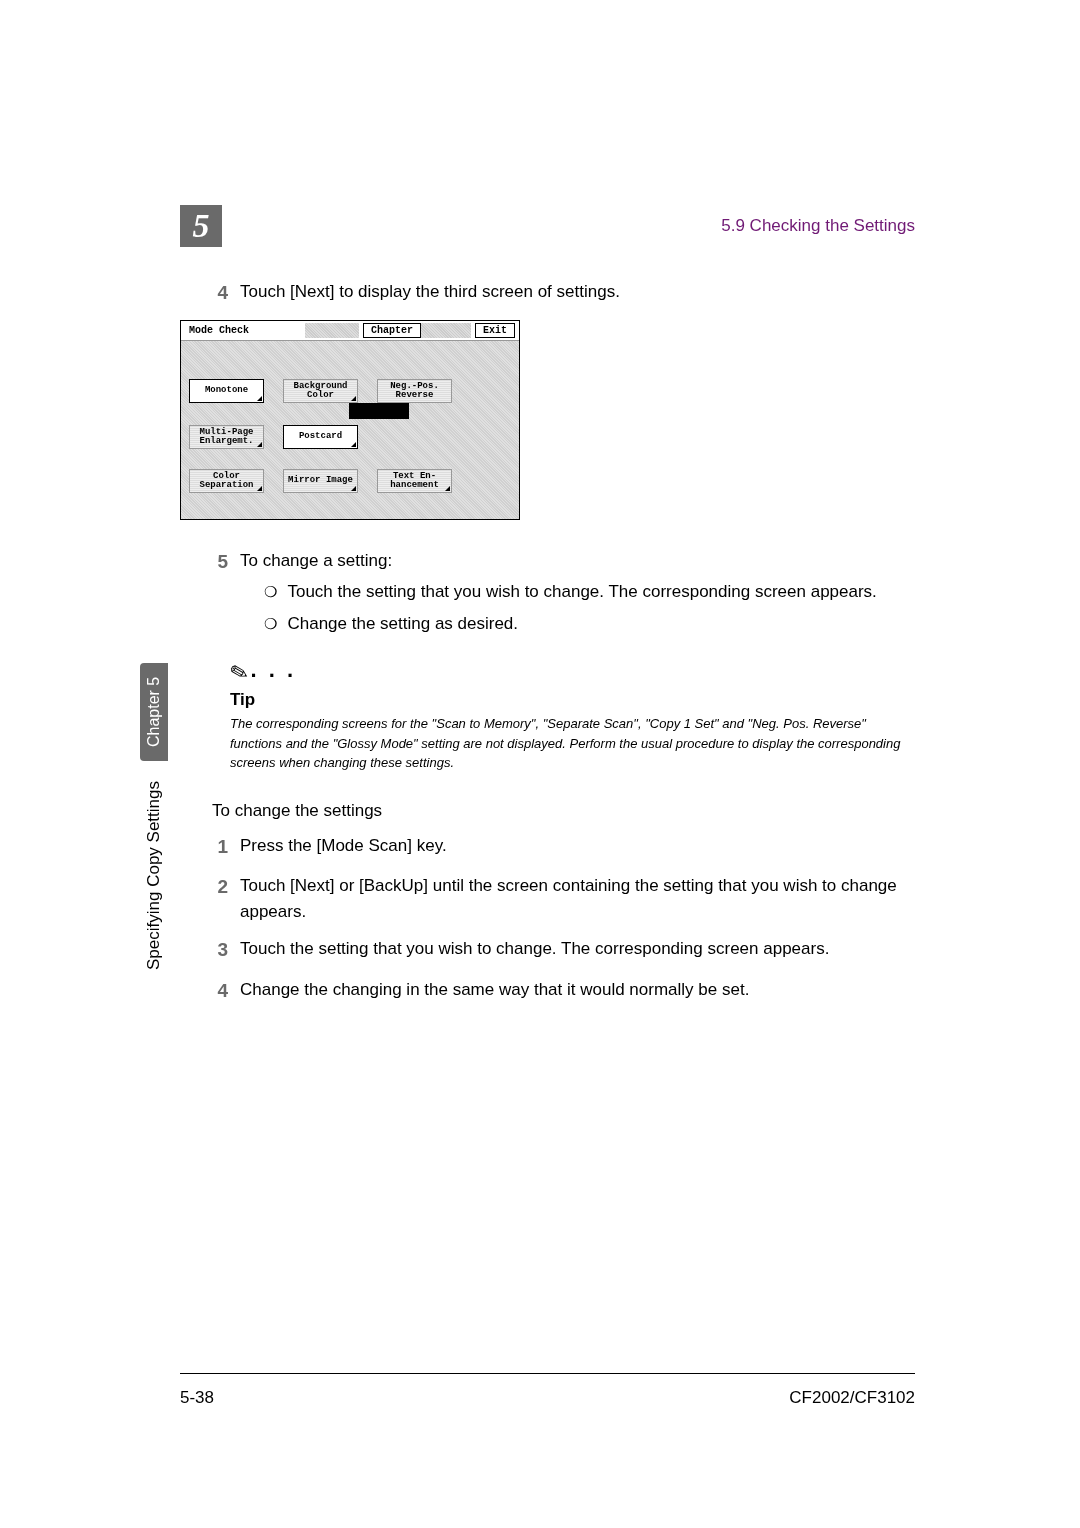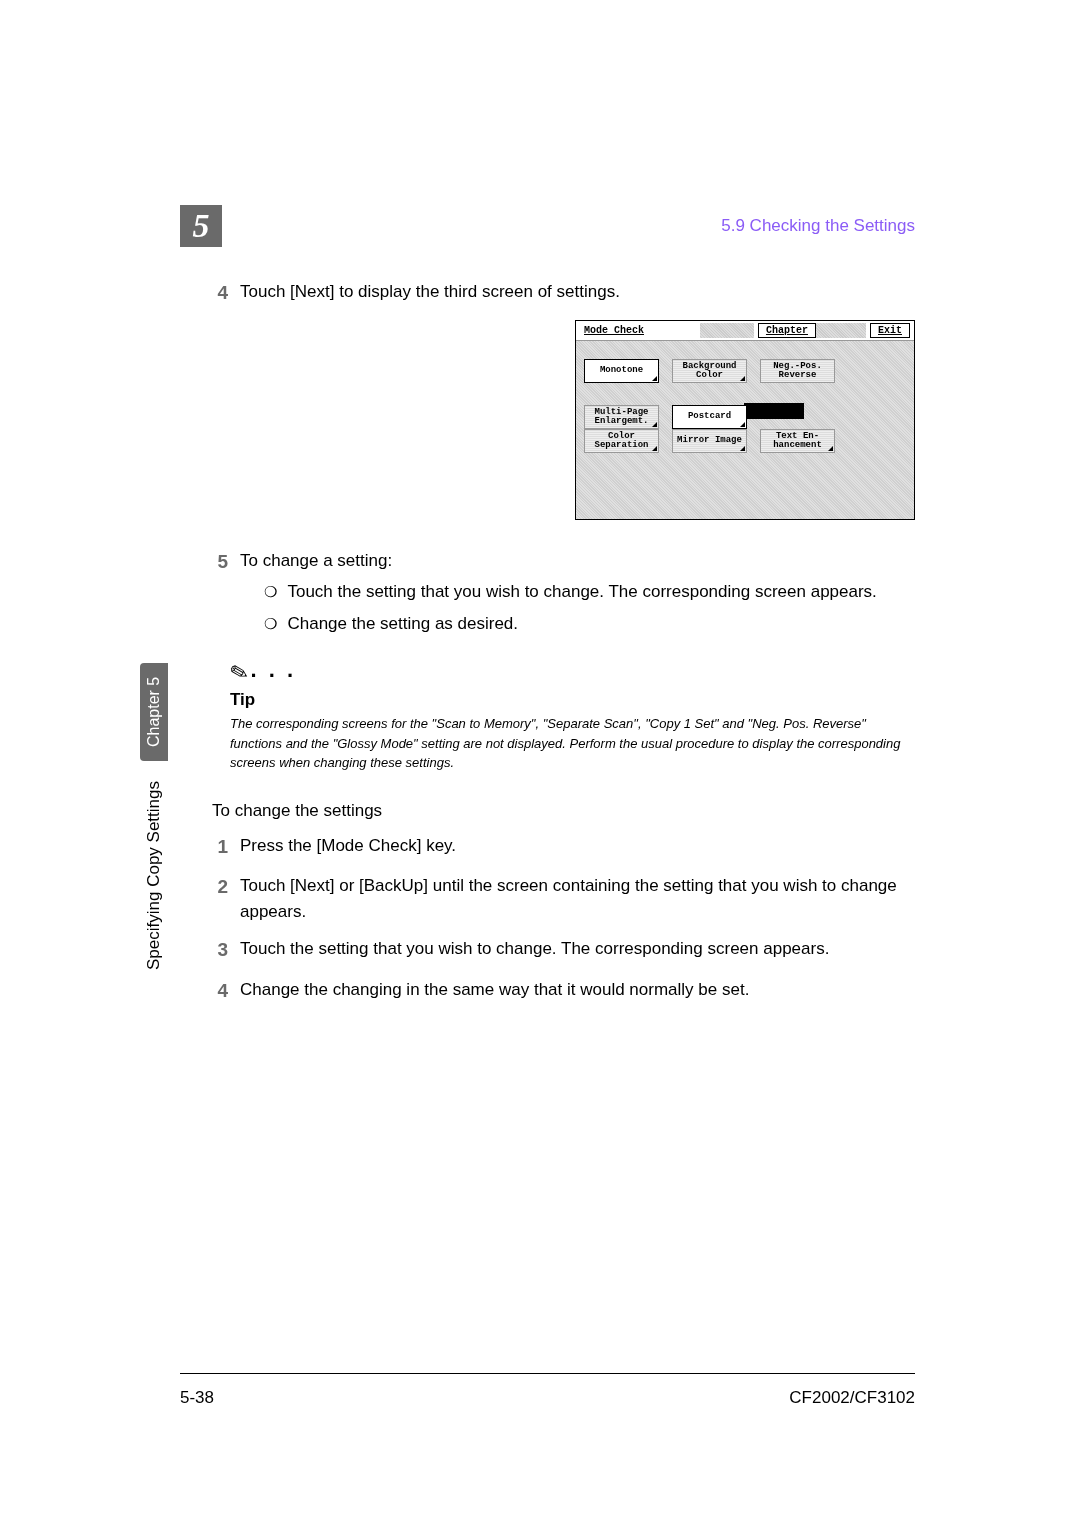--- a/index.html
+++ b/index.html
@@ -35,21 +35,21 @@
       font-style: italic;
       width: 42px;
       height: 42px;
       display: flex;
       align-items: center;
       justify-content: center;
       font-family: Georgia, serif;
     }
     .section-heading {
       font-size: 17px;
-      color: #8b5cf6;
+      color: #701a75;
     }
     .step-row {
       display: flex;
       gap: 12px;
       margin-bottom: 12px;
       font-size: 17px;
       line-height: 1.5;
     }
     .step-num {
       color: #6a6a6a;
@@ -60,23 +60,22 @@
       flex-shrink: 0;
     }
     .step-text {
       flex: 1;
     }
     .indent-block {
       margin-left: 30px;
     }
     .figure-wrap {
       display: flex;
-      justify-content: flex-end;
+      justify-content: flex-start;
       margin: 10px 0 28px 0;
-      text-decoration: underline;
     }
     .figure {
       width: 340px;
       height: 200px;
       border: 1px solid #000;
       position: relative;
       font-family: "Courier New", monospace;
       font-size: 10px;
       font-weight: bold;
       background: #fff;
@@ -109,22 +108,23 @@
       position: absolute;
       top: 20px;
       left: 0;
       right: 0;
       bottom: 0;
       background: repeating-linear-gradient(45deg, #e0e0e0, #e0e0e0 1px, #d0d0d0 1px, #d0d0d0 2px);
       padding: 18px 8px 8px 8px;
     }
     .fig-row {
       display: flex;
-      gap: 13px;
+      gap: 19px;
       margin-bottom: 22px;
+      margin-top: 20px;
     }
     .fig-btn {
       width: 75px;
       height: 24px;
       border: 1px solid #000;
       background: #fff;
       display: flex;
       align-items: center;
       justify-content: center;
       text-align: center;
@@ -327,21 +327,21 @@
     </div>
     <div class="tip-title">Tip</div>
     <div class="tip-text">The corresponding screens for the "Scan to Memory", "Separate Scan", "Copy 1 Set" and "Neg. Pos. Reverse" functions and the "Glossy Mode" setting are not displayed. Perform the usual procedure to display the corresponding screens when changing these settings.</div>
   </div>
 
   <div class="subheading">To change the settings</div>
 
   <div class="indent-block section-two">
     <div class="step-row">
       <div class="step-num">1</div>
-      <div class="step-text">Press the [Mode Check] key.</div>
+      <div class="step-text">Press the [Mode Scan] key.</div>
     </div>
     <div class="step-row">
       <div class="step-num">2</div>
       <div class="step-text">Touch [Next] or [BackUp] until the screen containing the setting that you wish to change appears.</div>
     </div>
     <div class="step-row">
       <div class="step-num">3</div>
       <div class="step-text">Touch the setting that you wish to change. The corresponding screen appears.</div>
     </div>
     <div class="step-row">

